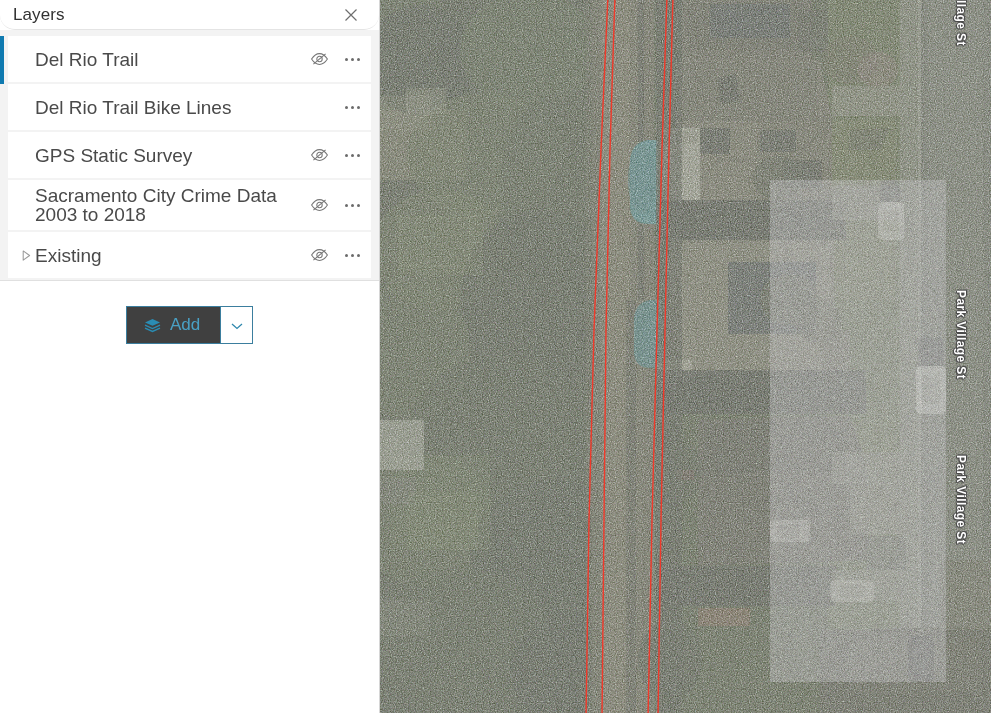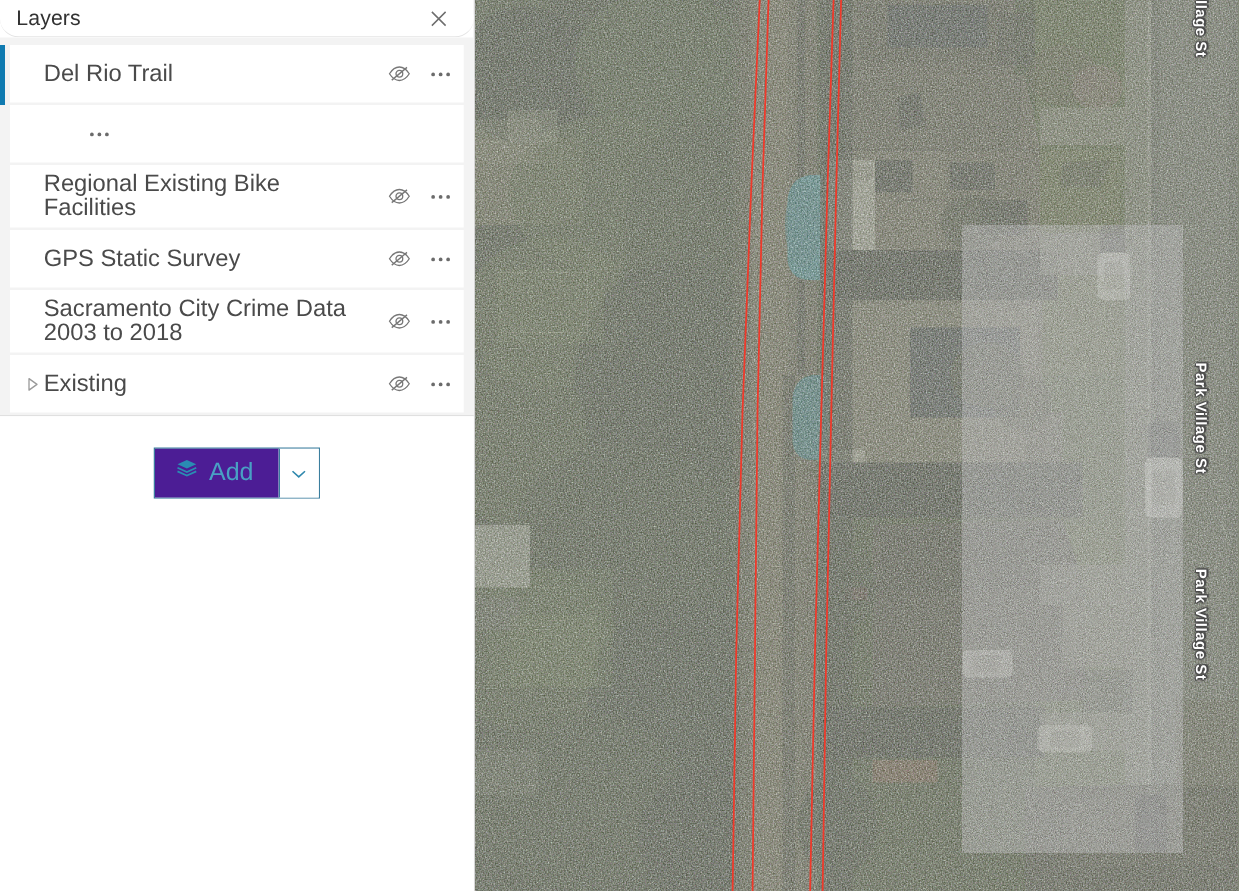--- a/index.html
+++ b/index.html
@@ -133,26 +133,27 @@
     justify-content: center;
     padding-top: 25px;
     background: #ffffff;
   }
   .add-group {
     display: flex;
     border: 1px solid #3b7e9e;
   }
   .add-main {
     display: flex;
+    align-items: center;
     gap: 9px;
     padding: 8px 20px 8px 17px;
     cursor: pointer;
-    background: #4c1d95;
+    background: #404040;
     color: #49a0c4;
-    font-size: 20px;
+    font-size: 17px;
   }
   .add-main .layers-ico { color: #2a8cb3; display: flex; }
   .add-caret {
     border-left: 1px solid #3b7e9e;
     width: 32px;
     display: flex;
     align-items: center;
     justify-content: center;
     cursor: pointer;
     background: #ffffff;
@@ -229,46 +230,23 @@
               </span>
             </span>
           </span>
         </div>
         <div class="layer-item">
           <span class="expander empty">
             <svg width="9" height="11" viewBox="0 0 9 11" aria-hidden="true">
               <path d="M1.2 0.9 L7.6 5.5 L1.2 10.1 Z" fill="none" stroke="currentColor" stroke-width="1.05" stroke-linejoin="round"></path>
             </svg>
           </span>
+          <span class="layer-label">Del Rio Trail Bike Lines</span>
           <span class="layer-actions">
             <span class="icon-btn hidden-slot">
-              <svg width="19" height="14" viewBox="0 0 19 14" aria-hidden="true">
-                <path d="M1.6 7 C4 3.2 6.7 1.6 9.5 1.6 C12.3 1.6 15 3.2 17.4 7 C15 10.8 12.3 12.4 9.5 12.4 C6.7 12.4 4 10.8 1.6 7 Z" fill="none" stroke="currentColor" stroke-width="1.05"></path>
-                <circle cx="9.5" cy="7" r="2.7" fill="none" stroke="currentColor" stroke-width="1.05"></circle>
-                <line x1="3.4" y1="12.1" x2="15.6" y2="1.9" stroke="currentColor" stroke-width="1.05"></line>
-              </svg>
-            </span>
-            <span class="icon-btn">
-              <span class="dots">
-                <i></i>
-                <i></i>
-                <i></i>
-              </span>
-            </span>
-          </span>
-        </div>
-        <div class="layer-item">
-          <span class="expander empty">
-            <svg width="9" height="11" viewBox="0 0 9 11" aria-hidden="true">
-              <path d="M1.2 0.9 L7.6 5.5 L1.2 10.1 Z" fill="none" stroke="currentColor" stroke-width="1.05" stroke-linejoin="round"></path>
-            </svg>
-          </span>
-          <span class="layer-label">Regional Existing Bike Facilities</span>
-          <span class="layer-actions">
-            <span class="icon-btn">
               <svg width="19" height="14" viewBox="0 0 19 14" aria-hidden="true">
                 <path d="M1.6 7 C4 3.2 6.7 1.6 9.5 1.6 C12.3 1.6 15 3.2 17.4 7 C15 10.8 12.3 12.4 9.5 12.4 C6.7 12.4 4 10.8 1.6 7 Z" fill="none" stroke="currentColor" stroke-width="1.05"></path>
                 <circle cx="9.5" cy="7" r="2.7" fill="none" stroke="currentColor" stroke-width="1.05"></circle>
                 <line x1="3.4" y1="12.1" x2="15.6" y2="1.9" stroke="currentColor" stroke-width="1.05"></line>
               </svg>
             </span>
             <span class="icon-btn">
               <span class="dots">
                 <i></i>
                 <i></i>

